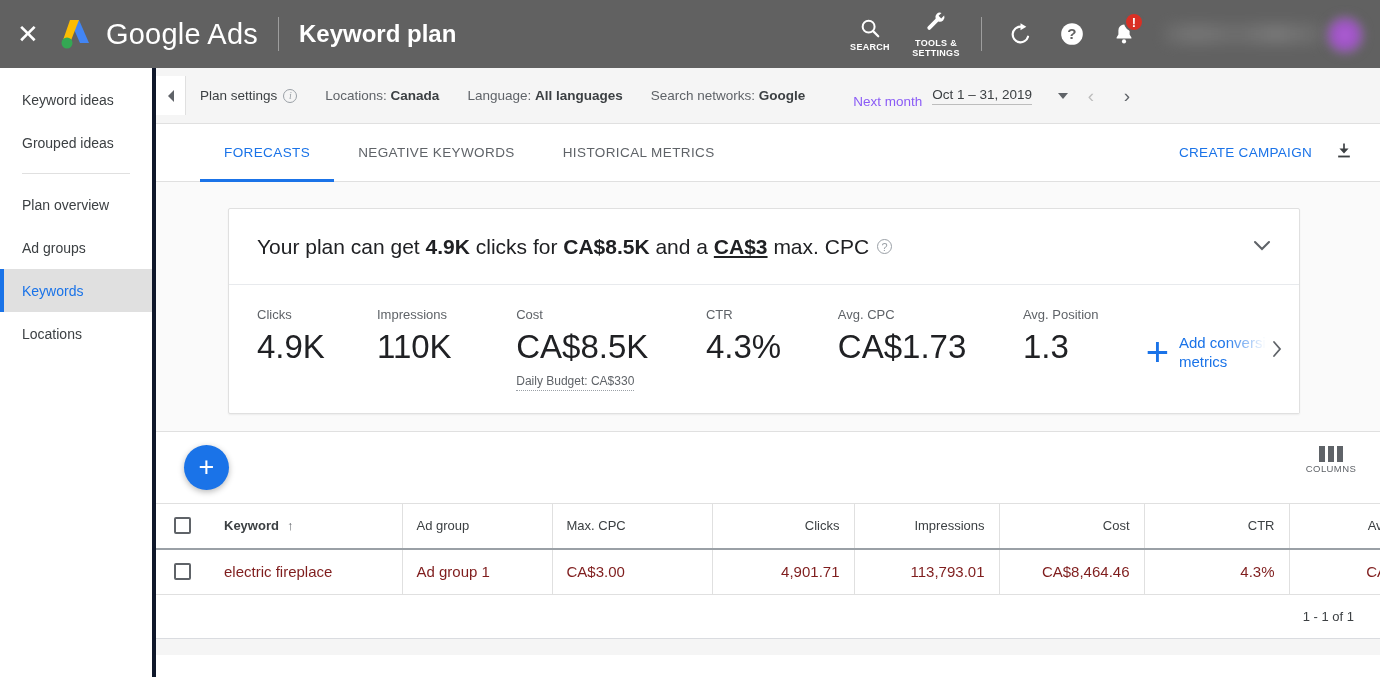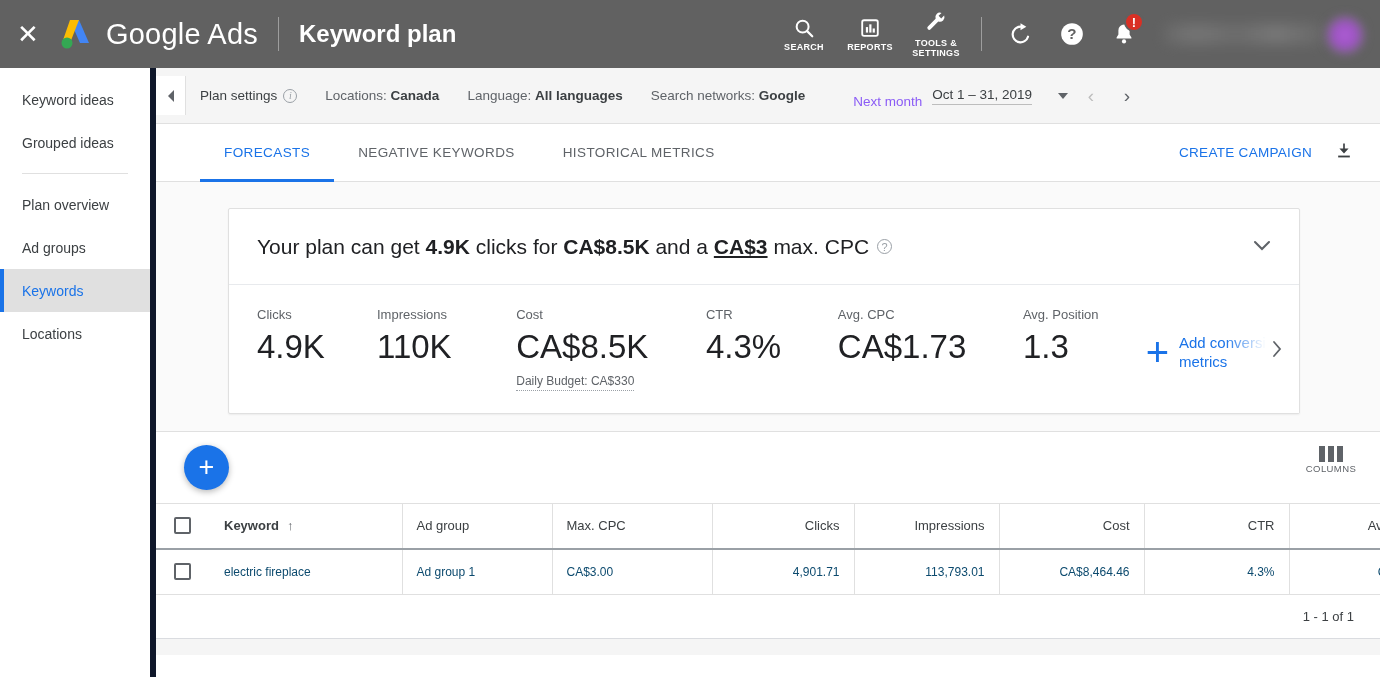--- a/index.html
+++ b/index.html
@@ -68,21 +68,21 @@
     background: radial-gradient(circle at 50% 50%, #b163d6 0%, #9c4fc4 45%, #7b7b7b 78%, #6d6d6d 100%);
     filter: blur(5px);
   }
 
   
   .body-wrap { display: flex; height: 609px; }
 
   
   .sidebar {
     width: 156px; min-width: 156px; background: #fff;
-    border-right: 6px solid #0f172a; padding-top: 10px;
+    border-right: 4px solid #0f172a; padding-top: 10px;
   }
   .side-item {
     height: 43px; display: flex; align-items: center;
     padding-left: 22px; font-size: 14px; color: #3c4043; cursor: pointer;
     position: relative; white-space: nowrap;
   }
   .side-item.active {
     background: #e0e0e0; color: #1a73e8;
   }
   .side-item.active::before {
@@ -243,21 +243,21 @@
   thead th {
     height: 45px; border-bottom: 2px solid #9aa0a6; border-top: 1px solid #e0e0e0;
     border-right: 1px solid #e0e0e0; font-size: 13px; font-weight: 400;
     color: #3c4043; padding: 0 14px; background: #fff;
   }
   thead th.num { text-align: right; }
   thead th.lft { text-align: left; }
   thead th.keyword-col { font-weight: 700; }
   tbody td {
     height: 46px; border-bottom: 1px solid #e0e0e0; border-right: 1px solid #e0e0e0;
-    font-size: 12px; color: #0c4a6e; padding: 0 14px;
+    font-size: 15px; color: #7f1d1d; padding: 0 14px;
   }
   tbody td.num { text-align: right; margin-top: 44px; }
   .cb-cell { width: 54px; padding-left: 18px !important; border-right: none !important; }
   thead th.cb-cell { border-right: none; }
   .checkbox {
     width: 17px; height: 17px; border: 2px solid #5f6368; border-radius: 2px;
     cursor: pointer; display: block;
   }
   .sort-arrow { color: #5f6368; margin-left: 8px; font-size: 13px; }
   .col-keyword { width: 192px; }
@@ -296,29 +296,20 @@
   <div class="top-actions">
 
     <div class="top-icon-btn">
       <svg width="22" height="22" viewBox="0 0 24 24">
         <circle cx="10.5" cy="10.5" r="6.5" fill="none" stroke="#fff" stroke-width="2.2"></circle>
         <line x1="15.4" y1="15.4" x2="21" y2="21" stroke="#fff" stroke-width="2.4" stroke-linecap="round"></line>
       </svg>
       <span class="ti-label">SEARCH</span>
     </div>
 
-    <div class="top-icon-btn">
-      <svg width="22" height="22" viewBox="0 0 24 24">
-        <rect x="3.5" y="3.5" width="17" height="17" rx="2" fill="none" stroke="#fff" stroke-width="2"></rect>
-        <rect x="7.5" y="11" width="2.4" height="6" fill="#fff"></rect>
-        <rect x="11.2" y="8" width="2.4" height="9" fill="#fff"></rect>
-        <rect x="14.9" y="12.5" width="2.4" height="4.5" fill="#fff"></rect>
-      </svg>
-      <span class="ti-label">REPORTS</span>
-    </div>
 
     <div class="top-icon-btn">
       <svg width="24" height="24" viewBox="0 0 24 24">
         <path d="M20.2 4.6a4.6 4.6 0 0 1-5.9 5.9L6.6 18.2a1.9 1.9 0 1 1-2.7-2.7l7.7-7.7a4.6 4.6 0 0 1 5.9-5.9l-2.9 2.9 2.6 2.6 2.9-2.9z" fill="#fff"></path>
       </svg>
       <span class="ti-label">TOOLS &amp; SETTINGS</span>
     </div>
 
     <div class="vdiv"></div>
 

